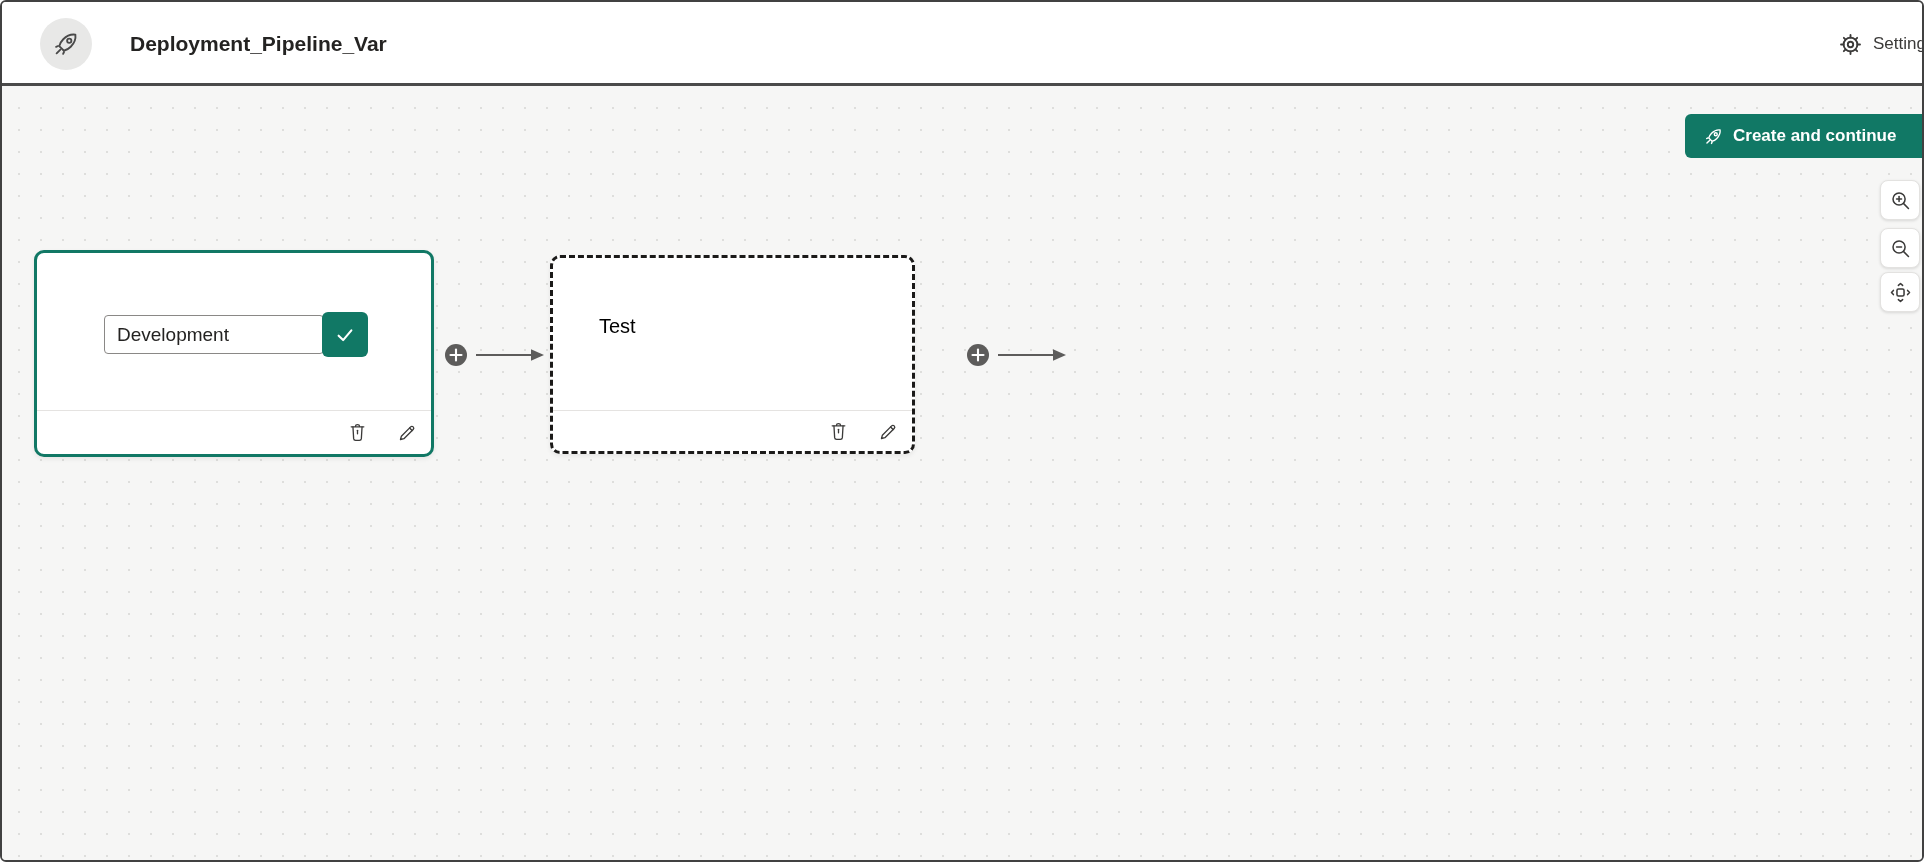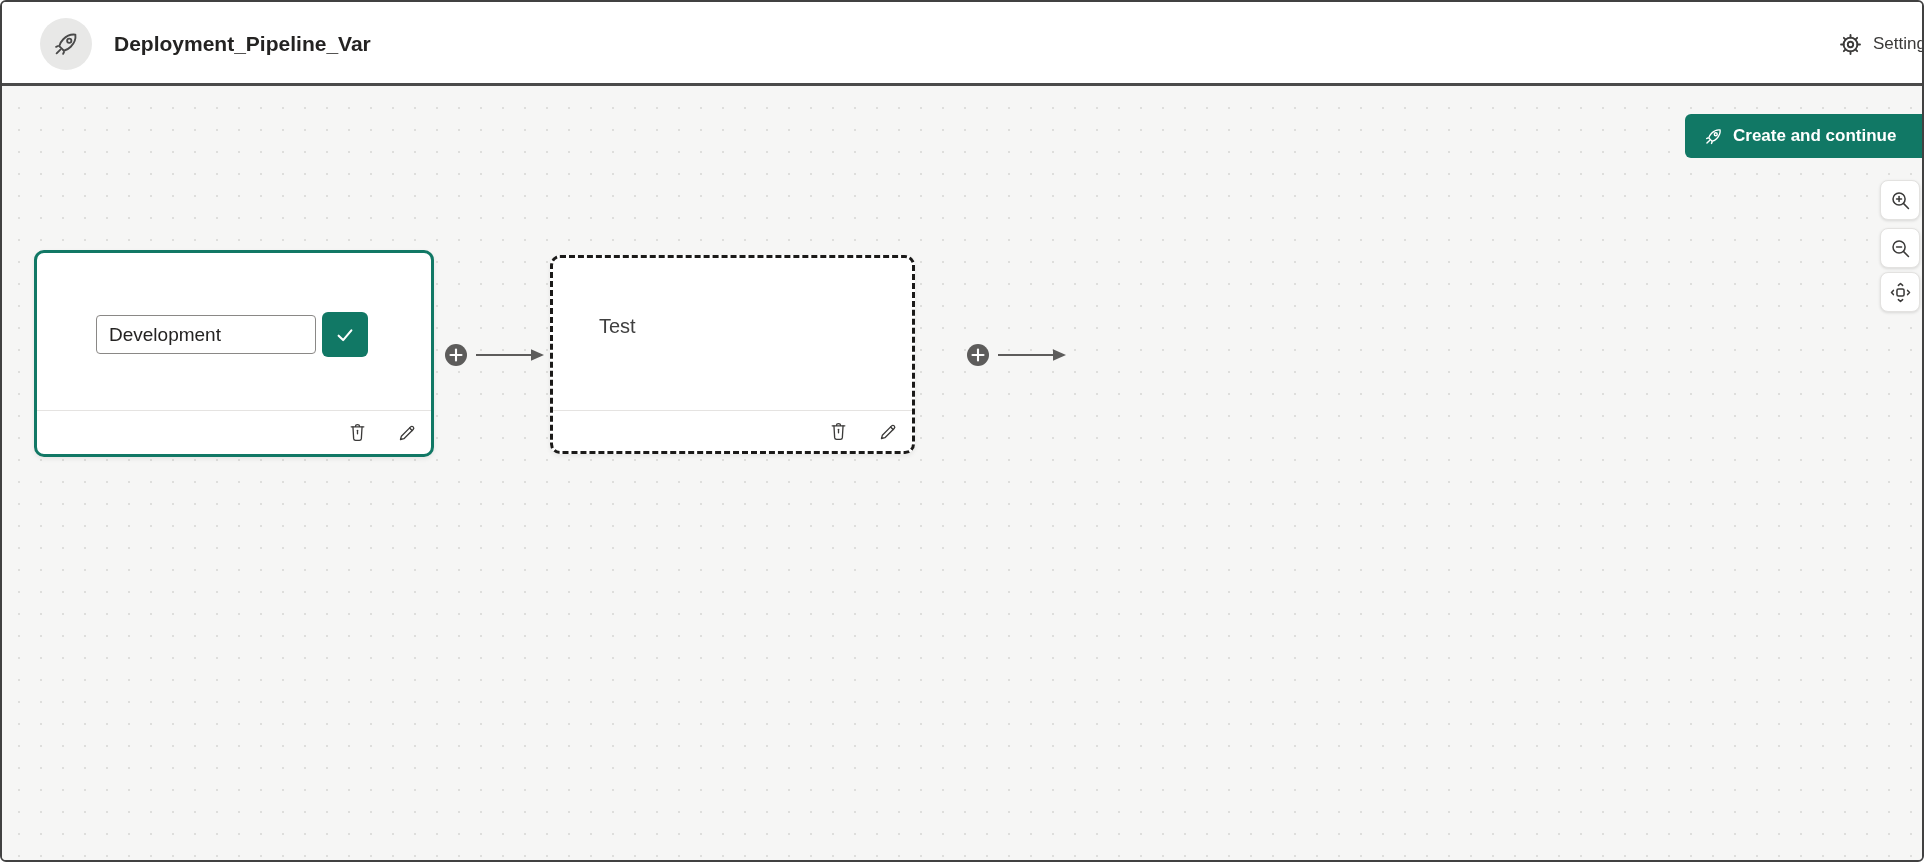--- a/index.html
+++ b/index.html
@@ -16,21 +16,21 @@
     position:absolute; top:0; left:0; right:0; height:84px;
     background:#ffffff; border-bottom:3px solid #4a4a4a;
     overflow:hidden; z-index:5;
   }
   .avatar {
     position:absolute; left:38px; top:16px; width:52px; height:52px;
     border-radius:50%; background:#e8e8e7; display:flex; align-items:center; justify-content:center;
     color:#4a4a4a;
   }
   .page-title {
-    position:absolute; left:112px; top:0; height:84px; display:flex; align-items:center;
+    position:absolute; left:128px; top:0; height:84px; display:flex; align-items:center;
     font-size:21px; font-weight:700; color:#242322;
   }
   .settings {
     position:absolute; left:1836px; top:0; height:84px; display:flex; align-items:center; gap:10px;
     color:#3b3a39; font-size:17px; white-space:nowrap; cursor:pointer;
   }
 
   
   .canvas {
     position:absolute; top:87px; left:0; right:0; bottom:0;
@@ -65,24 +65,24 @@
   }
   .stage-card.active {
     left:32px; top:248px; width:400px; height:207px;
     border:3px solid #117865;
   }
   .stage-card.dashed { border:3px dashed #1b1a19; width:365px; height:199px; top:253px; }
   .stage-card.test { left:548px; }
   .stage-card.prod { left:1070px; }
 
   .stage-name {
-    position:absolute; left:46px; top:56px; font-size:20px; color:#404040; line-height:24px;
+    position:absolute; left:46px; top:56px; font-size:20px; color:#000000; line-height:24px;
   }
   .stage-input {
-    position:absolute; left:59px; top:62px; width:220px; height:39px;
+    position:absolute; left:67px; top:62px; width:220px; height:39px;
     border:1px solid #8a8886; border-radius:4px; background:#ffffff;
     font-family:"Liberation Sans", sans-serif; font-size:19px; color:#242322; padding:0 12px; outline:none;
   }
   .confirm-btn {
     position:absolute; left:285px; top:59px; width:46px; height:45px;
     background:#117865; border:none; border-radius:6px;
     display:flex; align-items:center; justify-content:center; cursor:pointer; color:#ffffff;
   }
   .card-footer {
     position:absolute; left:0; right:0; bottom:0; height:44px;

